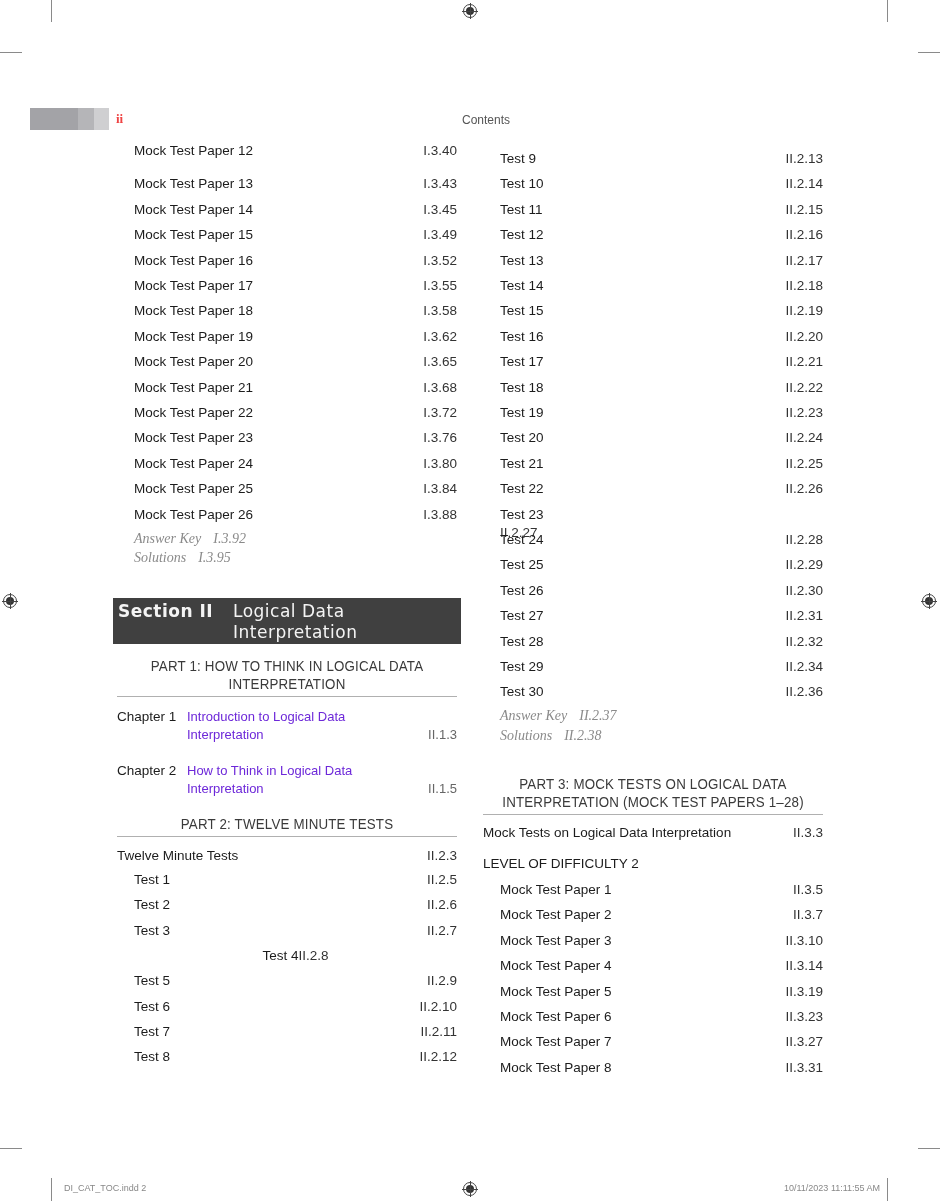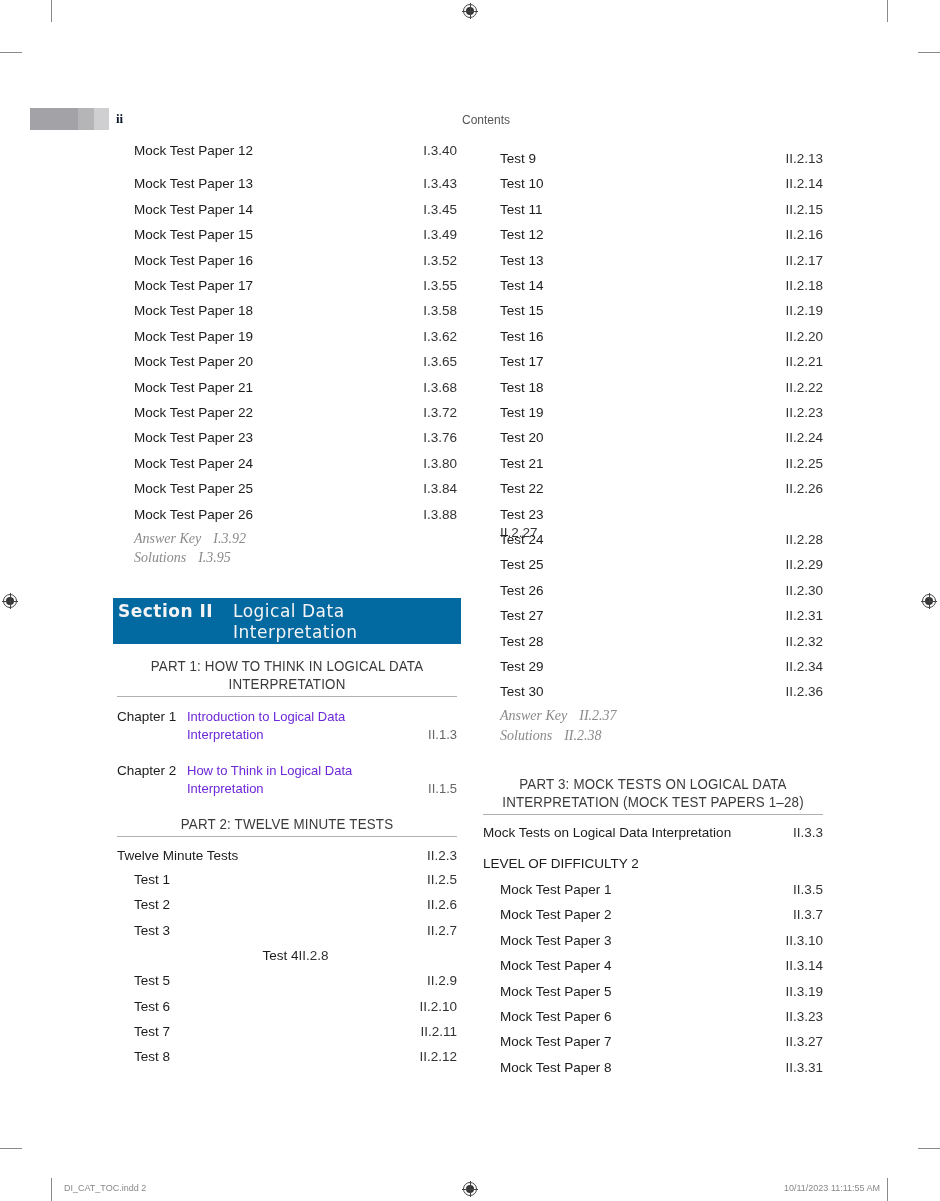--- a/index.html
+++ b/index.html
@@ -10,21 +10,21 @@
   .crop-h { position:absolute; height:1px; background:#8a8a8a; }
   .reg { position:absolute; width:14px; height:14px; border:1px solid #444; border-radius:50%;
          box-sizing:border-box; display:flex; align-items:center; justify-content:center; background:#fff; }
   .reg::before { content:""; position:absolute; width:8px; height:8px; border-radius:50%; background:#333; }
   .reg::after { content:""; position:absolute; width:16px; height:1px; background:#444; }
   .reg span { position:absolute; width:1px; height:16px; background:#444; }
 
   
   .hdr-bar { position:absolute; left:30px; top:108px; width:79px; height:22px; display:flex; }
   .hdr-bar div { height:100%; }
-  .hdr-pg { position:absolute; left:116px; top:111px; font-size:13px; font-weight:bold; color:#0f172a; font-family:"Liberation Serif", serif; }
+  .hdr-pg { position:absolute; left:116px; top:111px; font-size:13px; font-weight:bold; color:#ef4444; font-family:"Liberation Serif", serif; }
   .hdr-title { position:absolute; left:462px; top:113px; font-size:12px; color:#555; }
 
   
   .row { position:absolute; display:flex; justify-content:space-between; font-size:13.5px; color:#1c1c1c; height:18px; line-height:18px; }
   .row .num { color:#333; }
   .ital { position:absolute; font-family:"Liberation Serif", serif; font-style:italic; font-size:14px; color:#8a8a8a; }
   .ital .n { margin-left:12px; }
 
   .section-band { position:absolute; left:113px; top:598px; width:348px; height:46px; background:#6a6a6c; color:#f4f4f4; font-family:"DejaVu Sans", sans-serif; font-weight:bold; font-size:17px; letter-spacing:0.5px; }
   .section-band .sec { position:absolute; left:5px; top:3px; }
@@ -137,21 +137,21 @@
     </div>
   </div>
 
 <div class="ital" style="left:134px; top:531px;">
   <span>Answer Key</span><span class="n">I.3.92</span>
 </div>
 <div class="ital" style="left:134px; top:550px;">
   <span>Solutions</span><span class="n">I.3.95</span>
 </div>
 
-<div class="section-band" id="section-band" style="background: #0369a1;">
+<div class="section-band" id="section-band" style="background: #404040;">
   <span class="sec">Section II</span>
   <span class="t1">Logical Data</span>
   <span class="t2">Interpretation</span>
 </div>
 
 <div class="part-head" style="left:113px; top:657px; width:348px;">
   <div>PART 1: HOW TO THINK IN LOGICAL DATA</div>
   <div>INTERPRETATION</div>
 </div>
 <div class="rule" style="left:117px; top:696px; width:340px;"></div>

